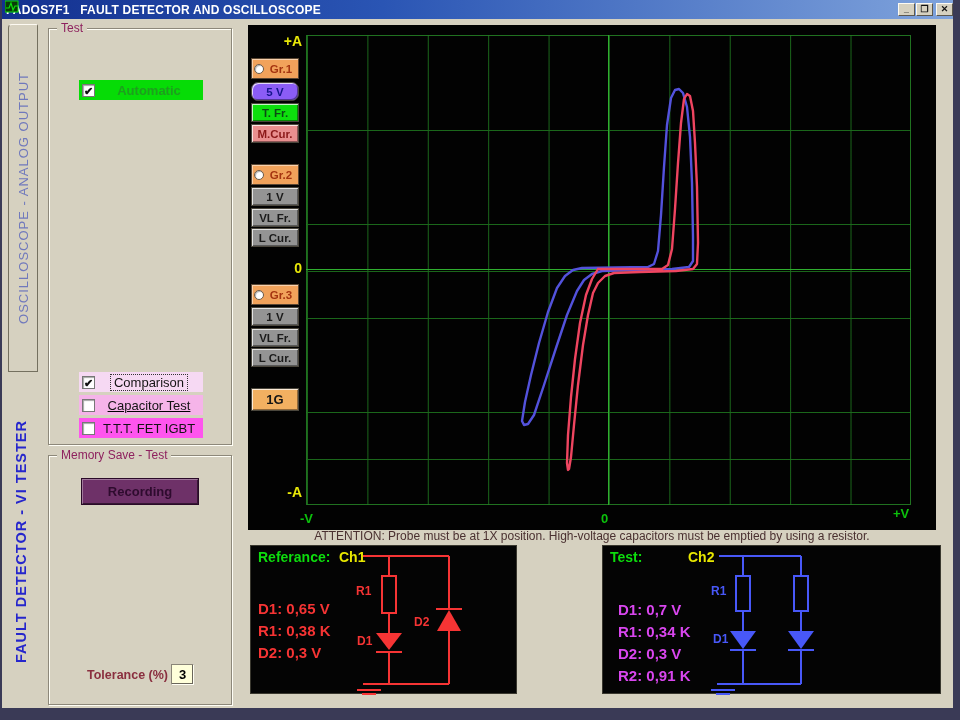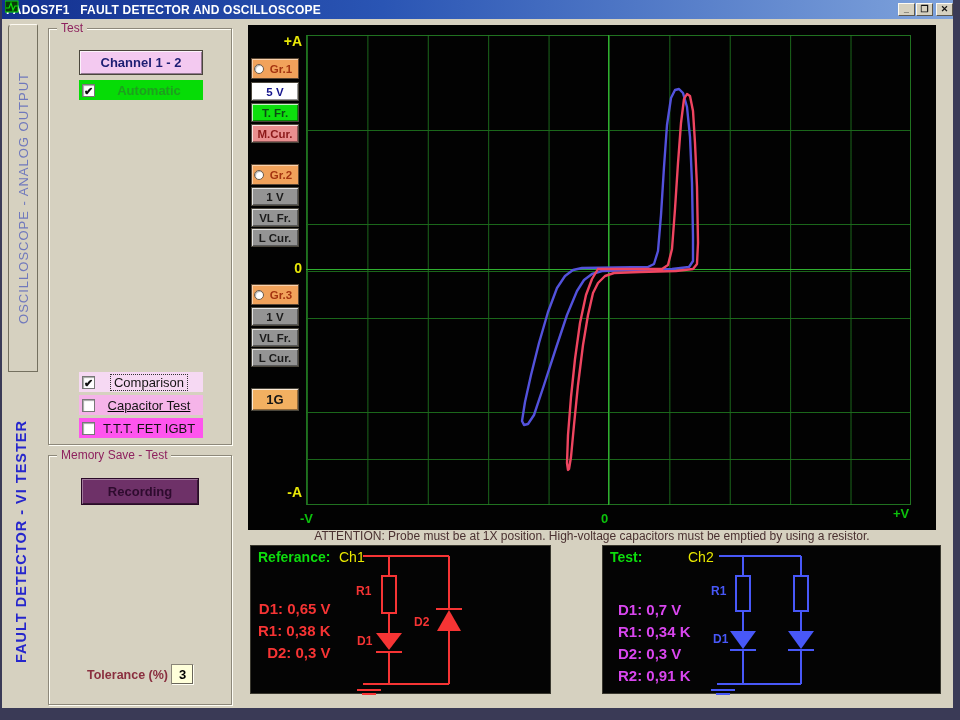--- a/index.html
+++ b/index.html
@@ -66,38 +66,38 @@
   .axisline { background:#2fae2f; }
   .ylab { color:#e8e808; font-weight:bold; font-size:14px; width:26px; text-align:right; }
   .glab { color:#0cc00c; font-weight:bold; font-size:13px; }
 
   .grrow { left:3px; width:48px; height:21px; background:#f1a25b; display:flex; align-items:center;
     border:1px solid #5a4632; box-shadow:inset 1px 1px 0 rgba(255,255,255,.5); }
   .radio { width:10px; height:10px; border-radius:50%; background:#fff; border:1px solid #6a5a4a;
     box-shadow:inset 1px 1px 1px rgba(0,0,0,.3); margin-left:2px; flex:none; }
   .grlabel { flex:1; text-align:center; font-size:11.5px; font-weight:bold; color:#a53511; }
   .sbtn { left:3px; width:48px; height:19px; font-size:11.5px; font-weight:bold; }
-  .b-blue { background:#ffffff; color:#14148c; }
+  .b-blue { background:#8b5cf6; color:#14148c;border-radius:7px; }
   .b-green { background:#0de00d; color:#0c4a14; }
   .b-red { background:#e98f8f; color:#8c1a1a; }
   .b-gray { background:#949494; color:#1b1b1b; }
   #btn-1g { left:3px; top:363px; width:48px; height:23px; background:#f2b061; color:#141414; font-size:13px; font-weight:bold; }
 
   #banner { left:94px; top:480px; width:250px; height:23px; background:#fb0a02;
     display:flex; align-items:center; justify-content:space-between; padding:0 20px;
     color:#5c0202; font-weight:bold; font-size:16px; }
 
   #attention { left:248px; top:529px; width:688px; text-align:center; font-size:12px; color:#4a3030; }
 
   
   .blackpanel { background:#040404; border:1px solid #3a382f; }
-  #ref-panel { left:250px; top:545px; width:301px; height:149px;text-align:right; }
+  #ref-panel { left:250px; top:545px; width:267px; height:149px; }
   #tst-panel { left:602px; top:545px; width:339px; height:149px; }
   .ptitle { font-size:14px; font-weight:bold; color:#0ddd0d; }
-  .pchan  { font-size:14px; font-weight:normal; color:#e8e800; }
+  .pchan  { font-size:14px; font-weight:bold; color:#e8e800; }
   .vals-red  div { font-size:15px; font-weight:bold; color:#f63434; height:22px; }
   .vals-blue div { font-size:15px; font-weight:bold; color:#d946ef; height:22px;margin-left:8px; }
   .clab-red  { font-size:12px; font-weight:bold; color:#f63434; }
   .clab-blue { font-size:12px; font-weight:bold; color:#4858f8; }
   svg { position:absolute; left:0; top:0; }
 </style>
 </head>
 <body>
 
 <div class="abs" id="window-bg"></div>
@@ -115,21 +115,20 @@
 
 <div class="abs" id="tab-osc">
   <span class="vtext">OSCILLOSCOPE - ANALOG OUTPUT</span>
 </div>
 <div class="abs" id="tab-fault">
   <span class="vtext">FAULT DETECTOR - VI TESTER</span>
 </div>
 
 <div class="abs groupbox" style="left:48px;top:28px;width:184px;height:417px">
   <span class="grouplabel">Test</span>
-  <div class="abs btn3d" id="channel-btn">Channel 1 - 2</div>
   <div class="abs cbrow" id="row-automatic" style="top:51px">
     <span class="cb"><i style="font-style: normal;">✔</i></span>
     <span class="cbl">Automatic</span>
   </div>
   <div class="abs cbrow" id="row-comparison" style="top:343px">
     <span class="cb"><i style="font-style: normal;">✔</i></span>
     <span class="cbl"><span>Comparison</span></span>
   </div>
   <div class="abs cbrow" id="row-capacitor" style="top:366px">
     <span class="cb"><i style="font-style: normal;"></i></span>

